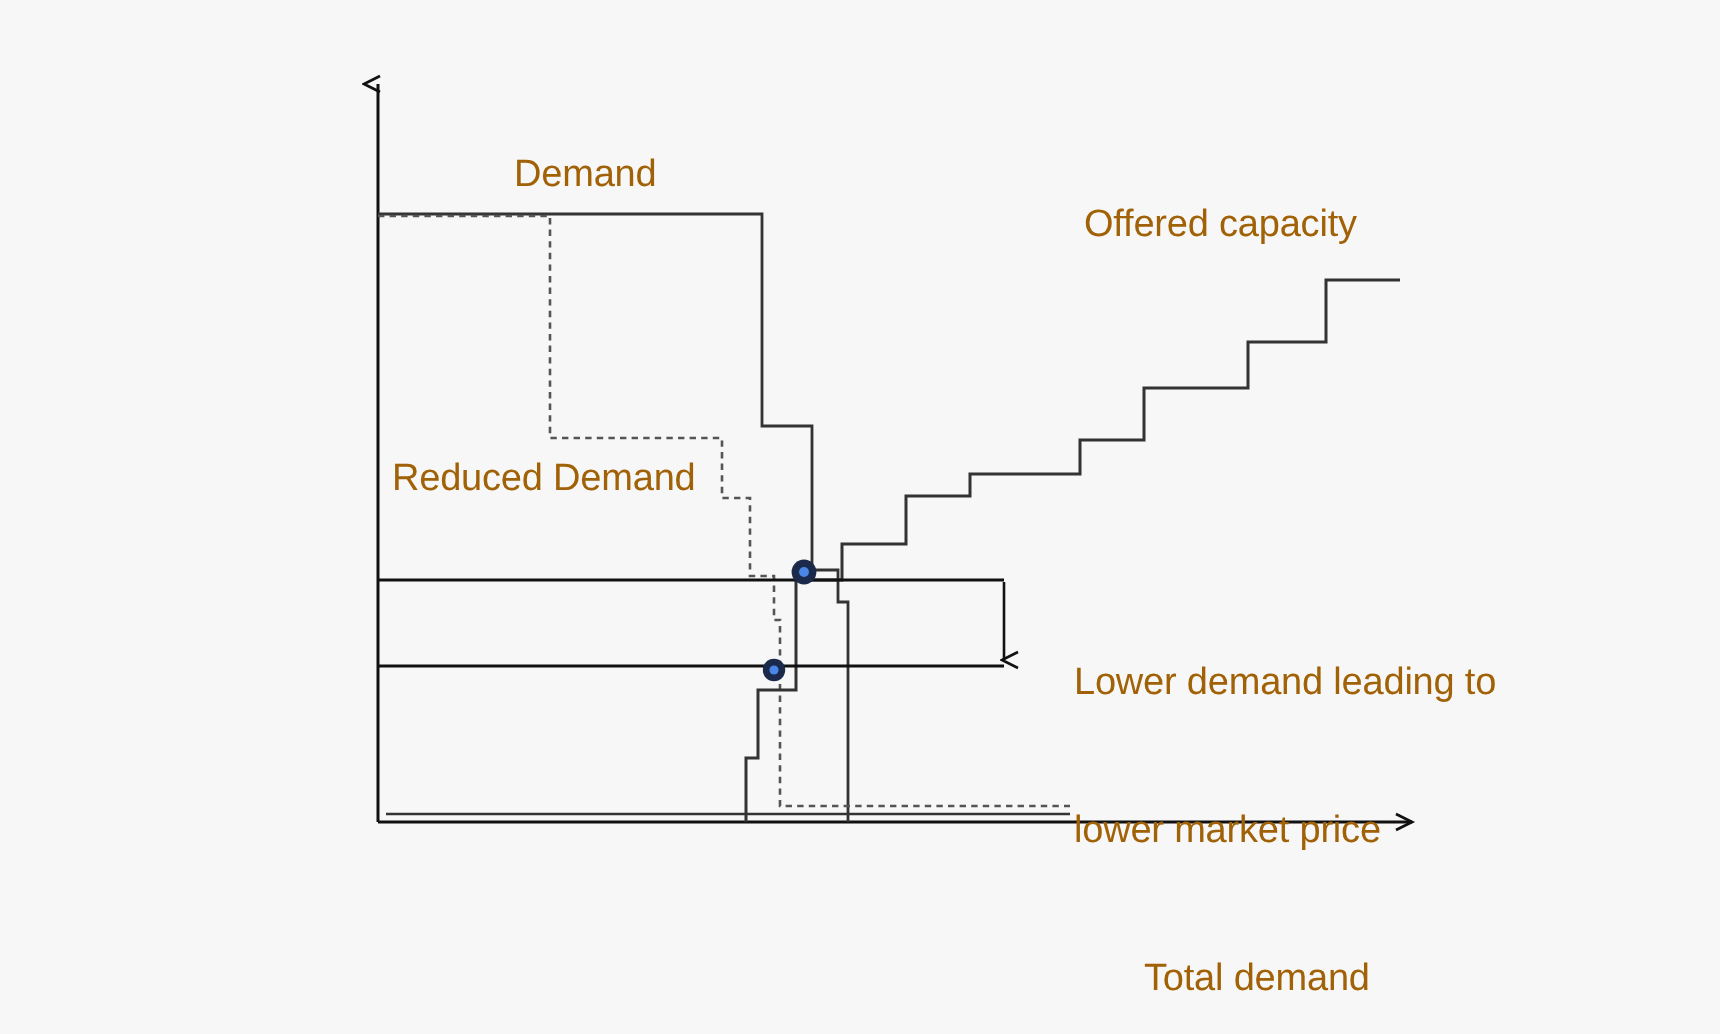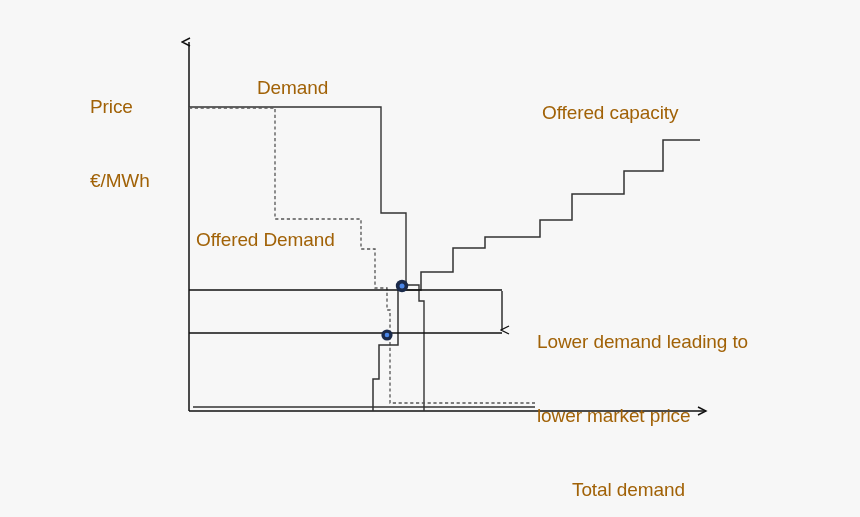--- a/index.html
+++ b/index.html
@@ -125,33 +125,29 @@
         <circle cx="402" cy="286" r="6.2" fill="#1b2a4a"></circle>
         <circle cx="402" cy="286" r="2.5" fill="#4a86e8"></circle>
       </g>
       <g>
         <circle cx="387" cy="335" r="5.6" fill="#1b2a4a"></circle>
         <circle cx="387" cy="335" r="2.3" fill="#4a86e8"></circle>
       </g>
     </g>
   </svg>
 
-  <div class="lbl lbl-axis-y">
-    <span>Price</span>
-    <span>€/MWh</span>
-  </div>
 
   <div class="lbl lbl-axis-x">
     <span>Total demand</span>
     
   </div>
 
   <div class="lbl lbl-demand">Demand</div>
 
-  <div class="lbl lbl-reduced-demand">Offered Demand</div>
+  <div class="lbl lbl-reduced-demand">Reduced Demand</div>
 
   <div class="lbl lbl-annotation">
     <span>Lower demand leading to</span>
     <span>lower market price</span>
   </div>
 
   <div class="lbl lbl-offered-capacity">Offered capacity</div>
 
 </div>
 

